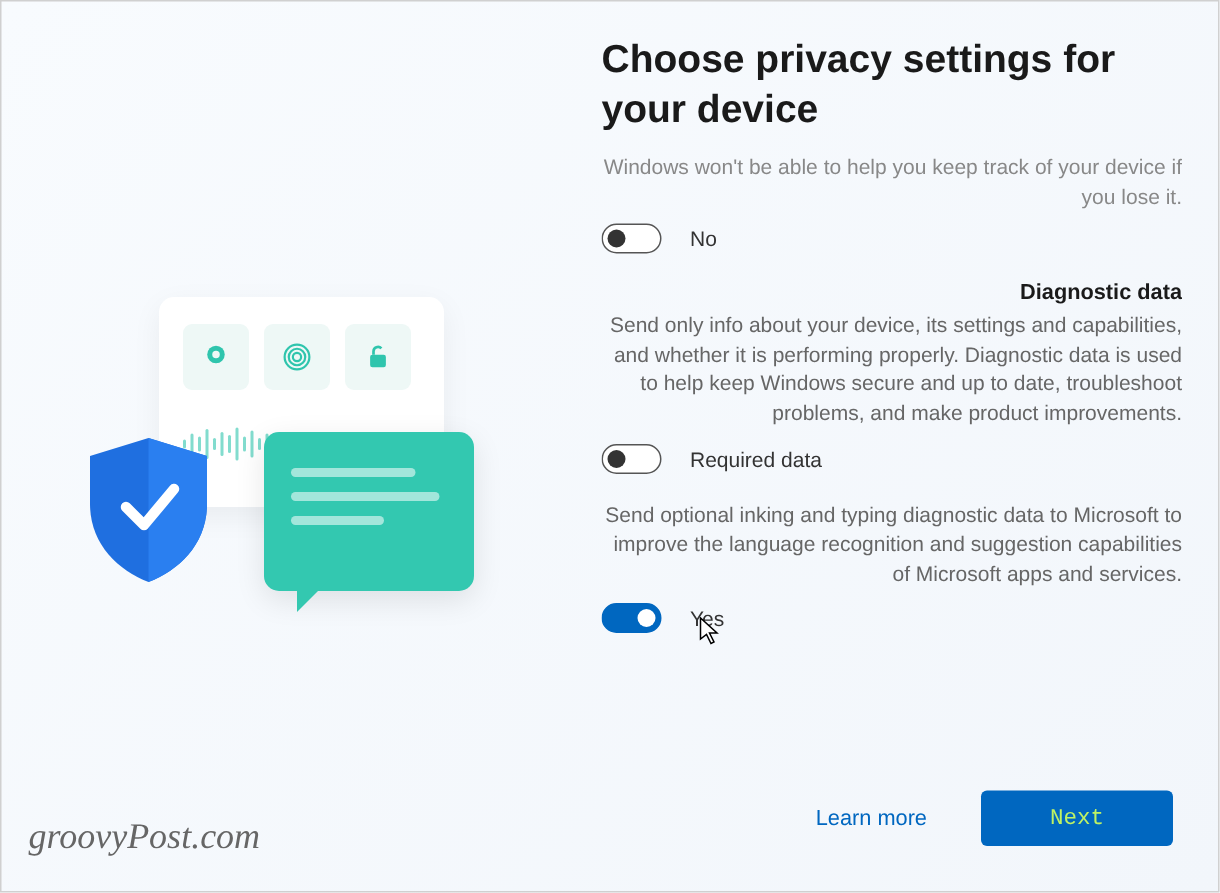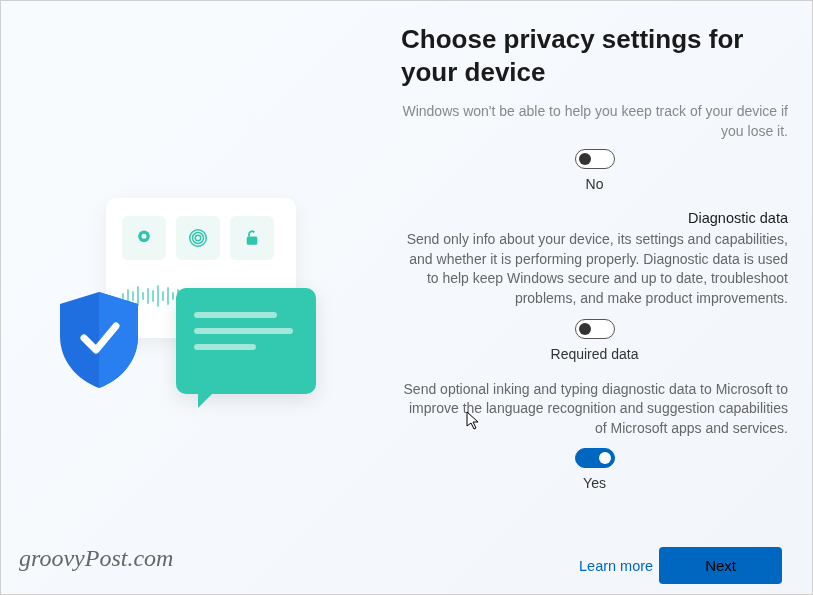--- a/index.html
+++ b/index.html
@@ -97,23 +97,22 @@
     overflow: hidden;
     position: relative;
     text-align: right;
   }
   .clip-text {
     font-size: 14px; color: #888;
     line-height: 1.4;
     margin-bottom: 8px;
   }
   .toggle-row {
-    display: flex; align-items: center; gap: 7px;
+    display: flex; align-items: center; gap: 19px;
     margin-bottom: 18px;
-    flex-direction: column;
   }
   .toggle {
     width: 40px; height: 20px;
     border: 1px solid #555;
     border-radius: 20px;
     position: relative;
     cursor: pointer;
     background: #fff;
   }
   .toggle .knob {
@@ -126,51 +125,52 @@
   .toggle.on {
     background: #0067c0;
     border-color: #0067c0;
   }
   .toggle.on .knob {
     background: #fff;
     left: auto; right: 3px;
   }
   .toggle-label { font-size: 14px; color: #333; }
   .section-h {
-    font-size: 14.5px; font-weight: 400; color: #1a1a1a;
+    font-size: 14.5px; font-weight: 700; color: #1a1a1a;
     margin-bottom: 4px;
   }
   .section-desc {
     font-size: 14px; color: #666;
     line-height: 1.4;
     margin-bottom: 10px;
   }
   .cursor {
     position: absolute;
     left: 465px; top: 410px;
     pointer-events: none;
   }
   .footer {
     position: absolute;
-    bottom: 10px; right: 30px;
-    display: flex; align-items: center; gap: 6px;
+    bottom: 30px; right: 30px;
+    display: flex; align-items: center; gap: 36px;
   }
   .link {
     color: #0067c0;
     font-size: 14.5px;
     cursor: pointer;
   }
   .next-btn {
     background: #0067c0;
-    color: #000000;
+    color: #bef264;
     border: none;
     font-size: 15px;
     padding: 10px 46px;
     border-radius: 4px;
     cursor: pointer;
+    font-family: Liberation Mono, monospace;
   }
   .watermark {
     position: absolute;
     bottom: 22px; left: 18px;
     font-family: Georgia, 'Times New Roman', serif;
     font-style: italic;
     font-size: 24px;
     color: #666;
   }
 </style>

